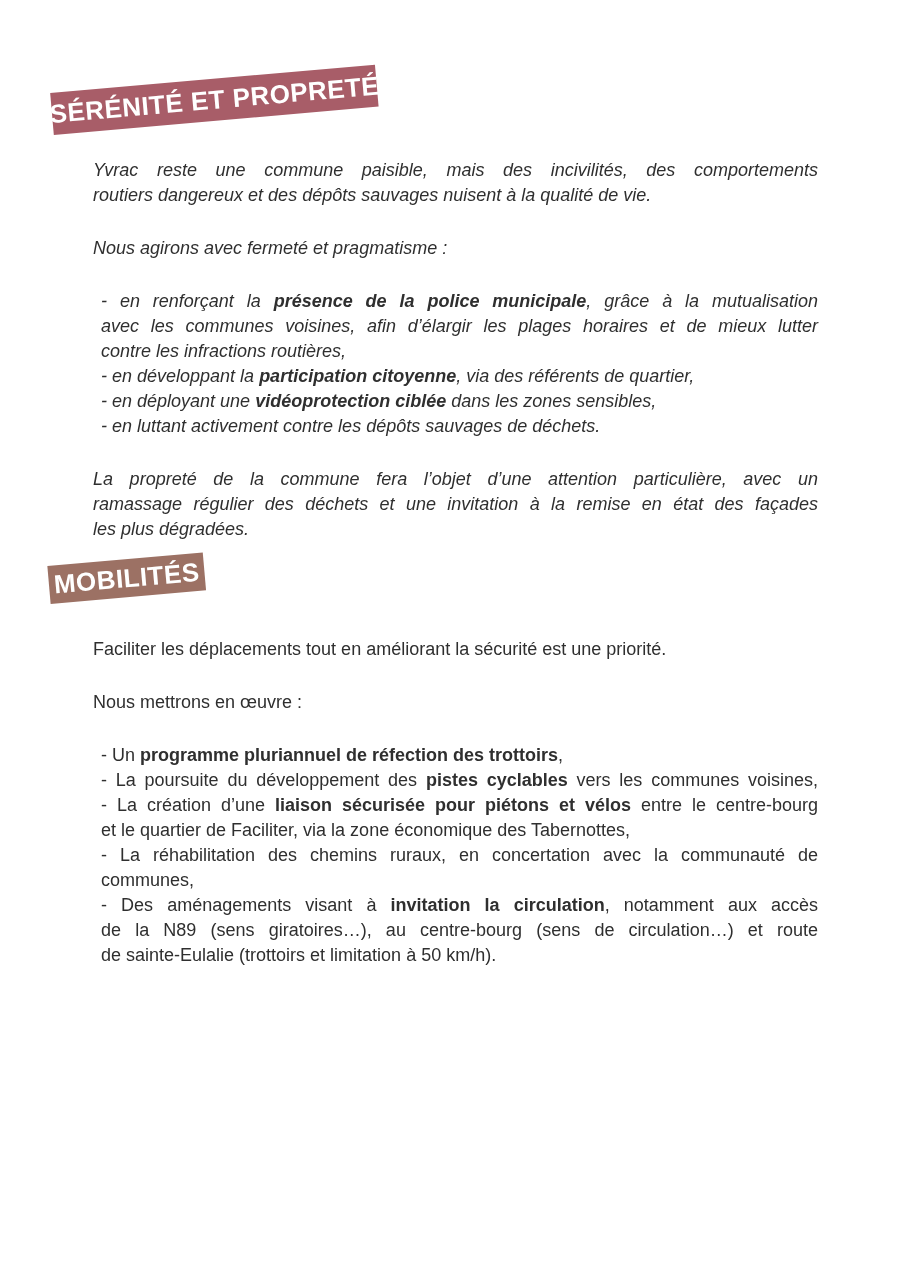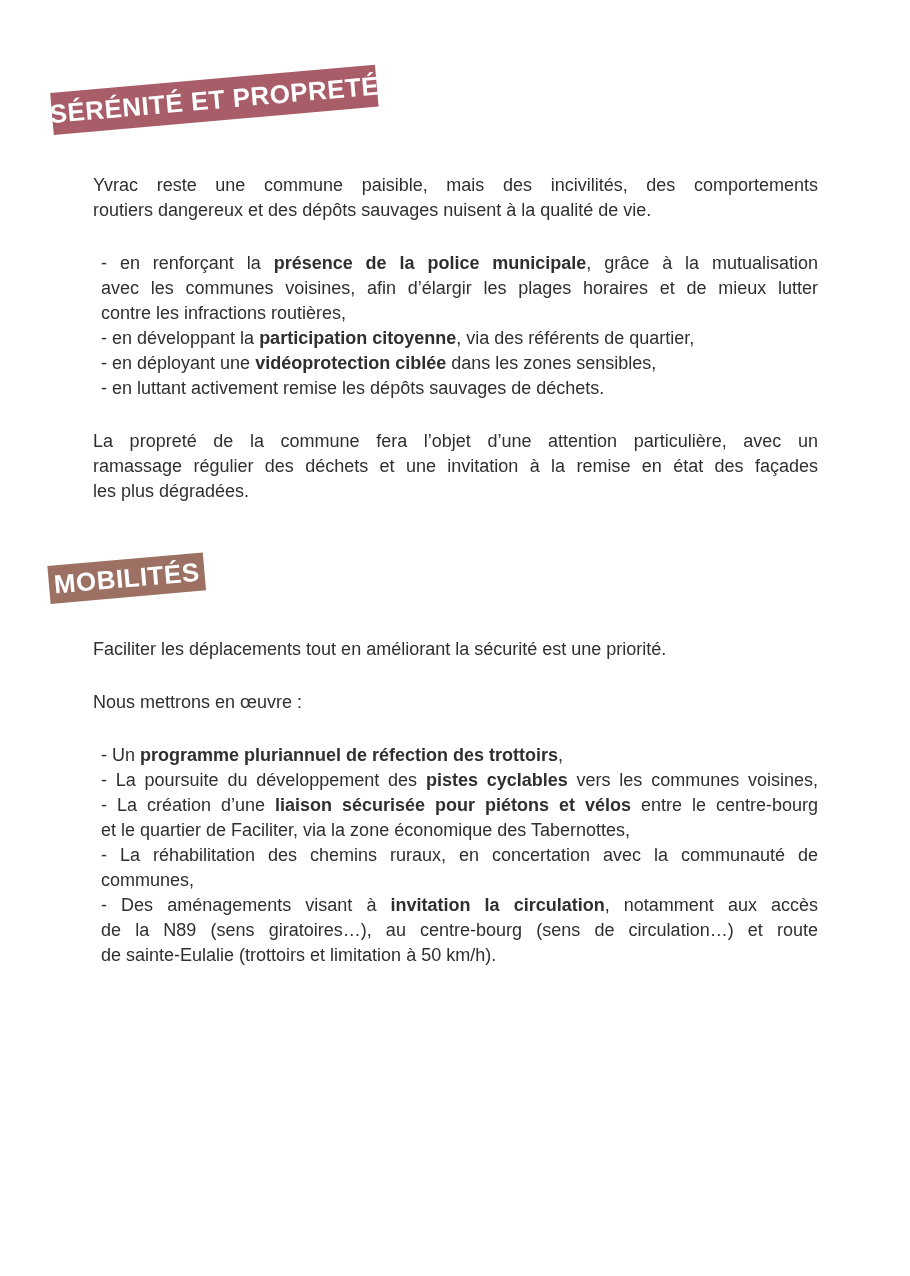--- a/index.html
+++ b/index.html
@@ -28,21 +28,21 @@
   #banner-serenite { left:52px; top:93px;  width:326px; height:42px; }
   #banner-mobilites { left:49px; top:566px; width:156px; height:38px; }
 
   
   .text-col {
     position:absolute;
     left:93px; width:725px;
     font-size:18px;
     line-height:25px;
   }
-  #text-serenite  { top:173px; }
+  #text-serenite  { top:158px;font-style:italic; }
   #text-mobilites { top:637px; }
 
   .para { margin:0 0 28px 0; }
   .bullet-group { margin:0 0 28px 8px; }
   .bullet { margin:0; }
   .para:last-child, .bullet-group:last-child { margin-bottom:0; }
 
   
   .line {
     display:block;
@@ -62,34 +62,37 @@
 
   <div class="banner" id="banner-serenite" style="background: rgb(168, 93, 104);">
     <span class="banner-label">SÉRÉNITÉ ET PROPRETÉ</span>
   </div>
 
   <div class="text-col" id="text-serenite">
     <p class="para">
       <span class="line"><span>Yvrac reste une commune paisible, mais des incivilités, des comportements</span></span>
       <span class="line last"><span>routiers dangereux et des dépôts sauvages nuisent à la qualité de vie.</span></span>
     </p>
+    <p class="para">
+      <span class="line last"><span>Nous agirons avec fermeté et pragmatisme :</span></span>
+    </p>
     <div class="bullet-group">
       <p class="bullet">
         <span class="line"><span>- en renforçant la </span><span class="b">présence de la police municipale</span><span>, grâce à la mutualisation</span></span>
         <span class="line"><span>avec les communes voisines, afin d’élargir les plages horaires et de mieux lutter</span></span>
         <span class="line last"><span>contre les infractions routières,</span></span>
       </p>
       <p class="bullet">
         <span class="line last"><span>- en développant la </span><span class="b">participation citoyenne</span><span>, via des référents de quartier,</span></span>
       </p>
       <p class="bullet">
         <span class="line last"><span>- en déployant une </span><span class="b">vidéoprotection ciblée</span><span> dans les zones sensibles,</span></span>
       </p>
       <p class="bullet">
-        <span class="line last"><span>- en luttant activement remise les dépôts sauvages de déchets.</span></span>
+        <span class="line last"><span>- en luttant activement contre les dépôts sauvages de déchets.</span></span>
       </p>
     </div>
     <p class="para">
       <span class="line"><span>La propreté de la commune fera l’objet d’une attention particulière, avec un</span></span>
       <span class="line"><span>ramassage régulier des déchets et une invitation à la remise en état des façades</span></span>
       <span class="line last"><span>les plus dégradées.</span></span>
     </p>
   </div>
 
   <div class="banner" id="banner-mobilites" style="background: rgb(156, 113, 100);">

